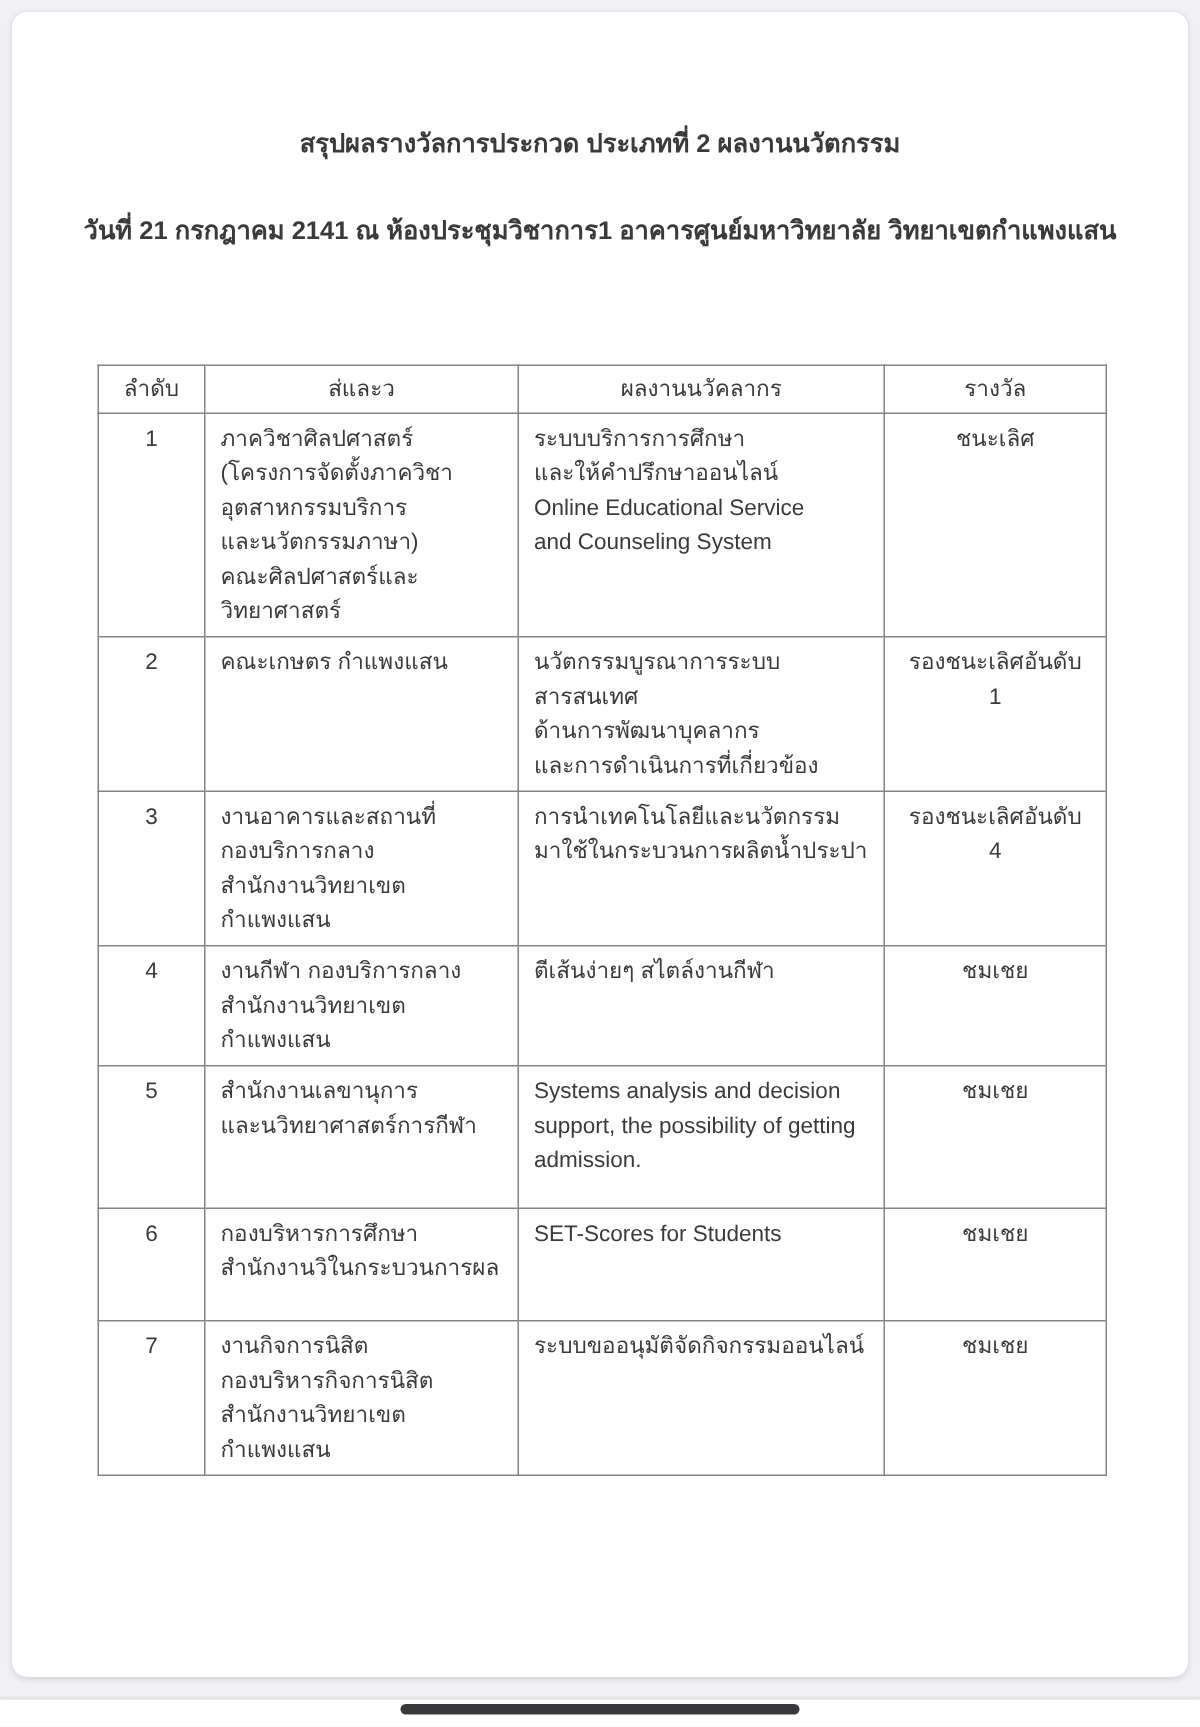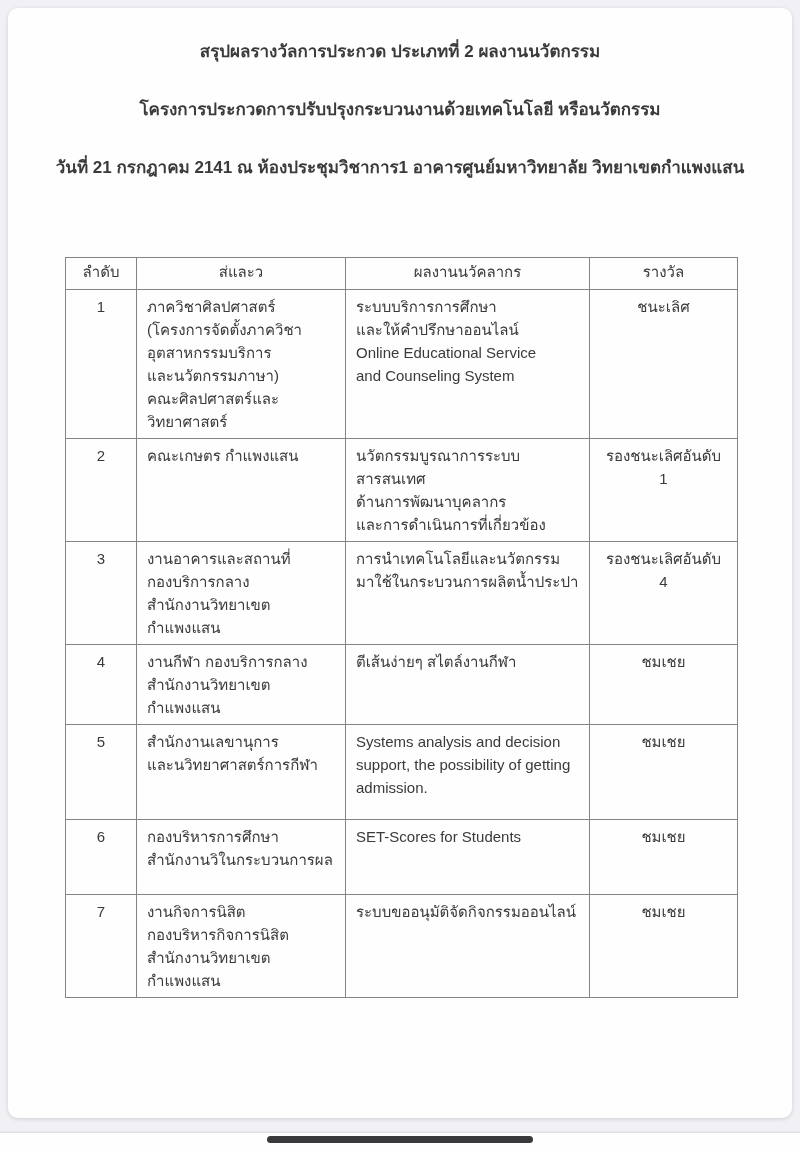--- a/index.html
+++ b/index.html
@@ -14,20 +14,21 @@
   .doc-card {
     position: absolute;
     left: 8px; top: 8px;
     width: 784px; height: 1110px;
     background: #fefefe;
     border-radius: 10px;
     box-shadow: 0 1px 4px rgba(0,0,0,0.14);
     overflow: hidden;
   }
   .title-block {
+    padding-top: 44px;
     text-align: center;
     font-weight: bold;
     font-size: 17px;
     line-height: 29px;
     white-space: pre-line;
   }
   table.results {
     margin: 46px 0 0 57px;
     width: 672px;
     border-collapse: collapse;
@@ -43,21 +44,20 @@
     line-height: 23px;
     white-space: pre-line;
     vertical-align: top;
   }
   table.results th {
     height: 32px;
     font-weight: normal;
     text-align: center;
     vertical-align: middle;
     padding: 2px 4px;
-    font-family: Liberation Mono, monospace;
   }
   table.results td { padding: 5px 10px; }
   td.c-no, td.c-award { text-align: center; }
   tr.r1 td { height: 142px; }
   tr.r2 td { height: 68px; }
   tr.r3 td { height: 97px; }
   tr.r4 td { height: 70px; }
   tr.r5 td { height: 95px; }
   tr.r6 td { height: 75px; }
   tr.r7 td { height: 95px; }
@@ -75,21 +75,20 @@
     margin: 3px auto 0 auto;
   }
 </style>
 </head>
 <body>
 
 <div class="doc-card">
 
   <div class="title-block">
     <div>สรุปผลรางวัลการประกวด   ประเภทที่ 2  ผลงานนวัตกรรม</div>
-    <div>โครงการประกวดการปรับปรุงกระบวนงานด้วยเทคโนโลยี หรือนวัตกรรม</div>
     <div>วันที่ 21 กรกฎาคม 2141 ณ ห้องประชุมวิชาการ1 อาคารศูนย์มหาวิทยาลัย วิทยาเขตกำแพงแสน</div>
   </div>
 
   <table class="results">
     <colgroup>
         <col class="c1">
         <col class="c2">
         <col class="c3">
         <col class="c4">
       </colgroup>

